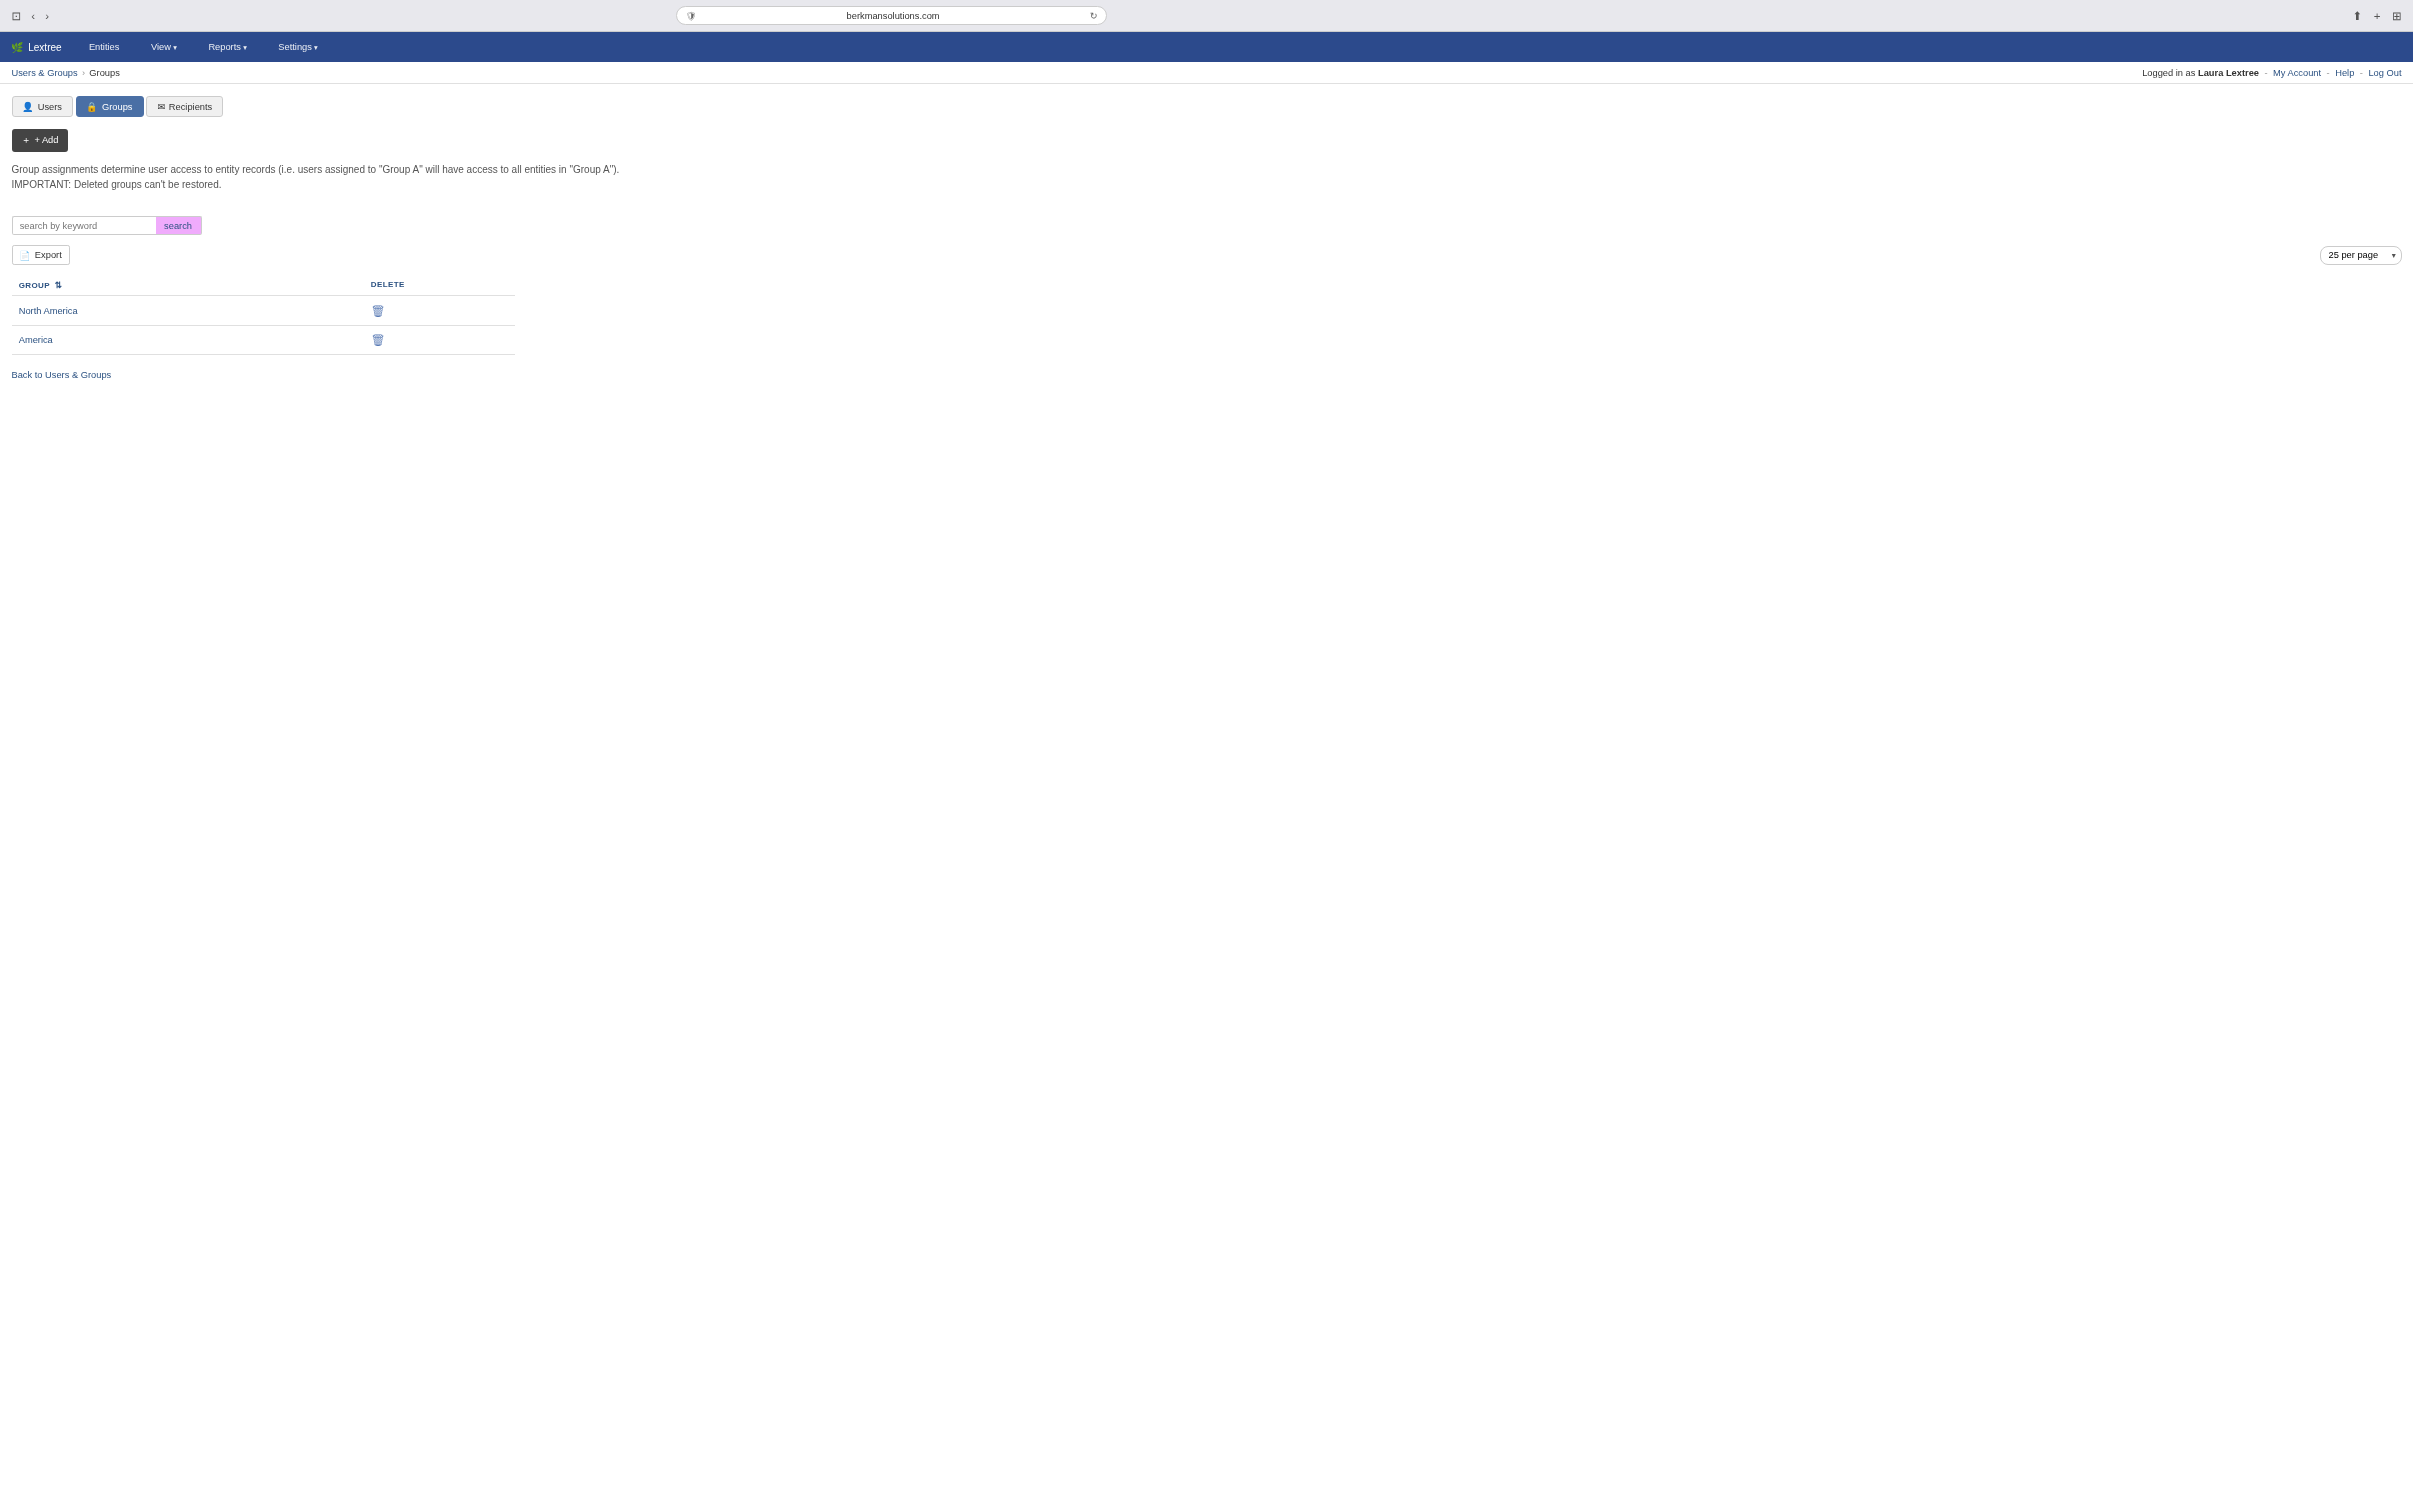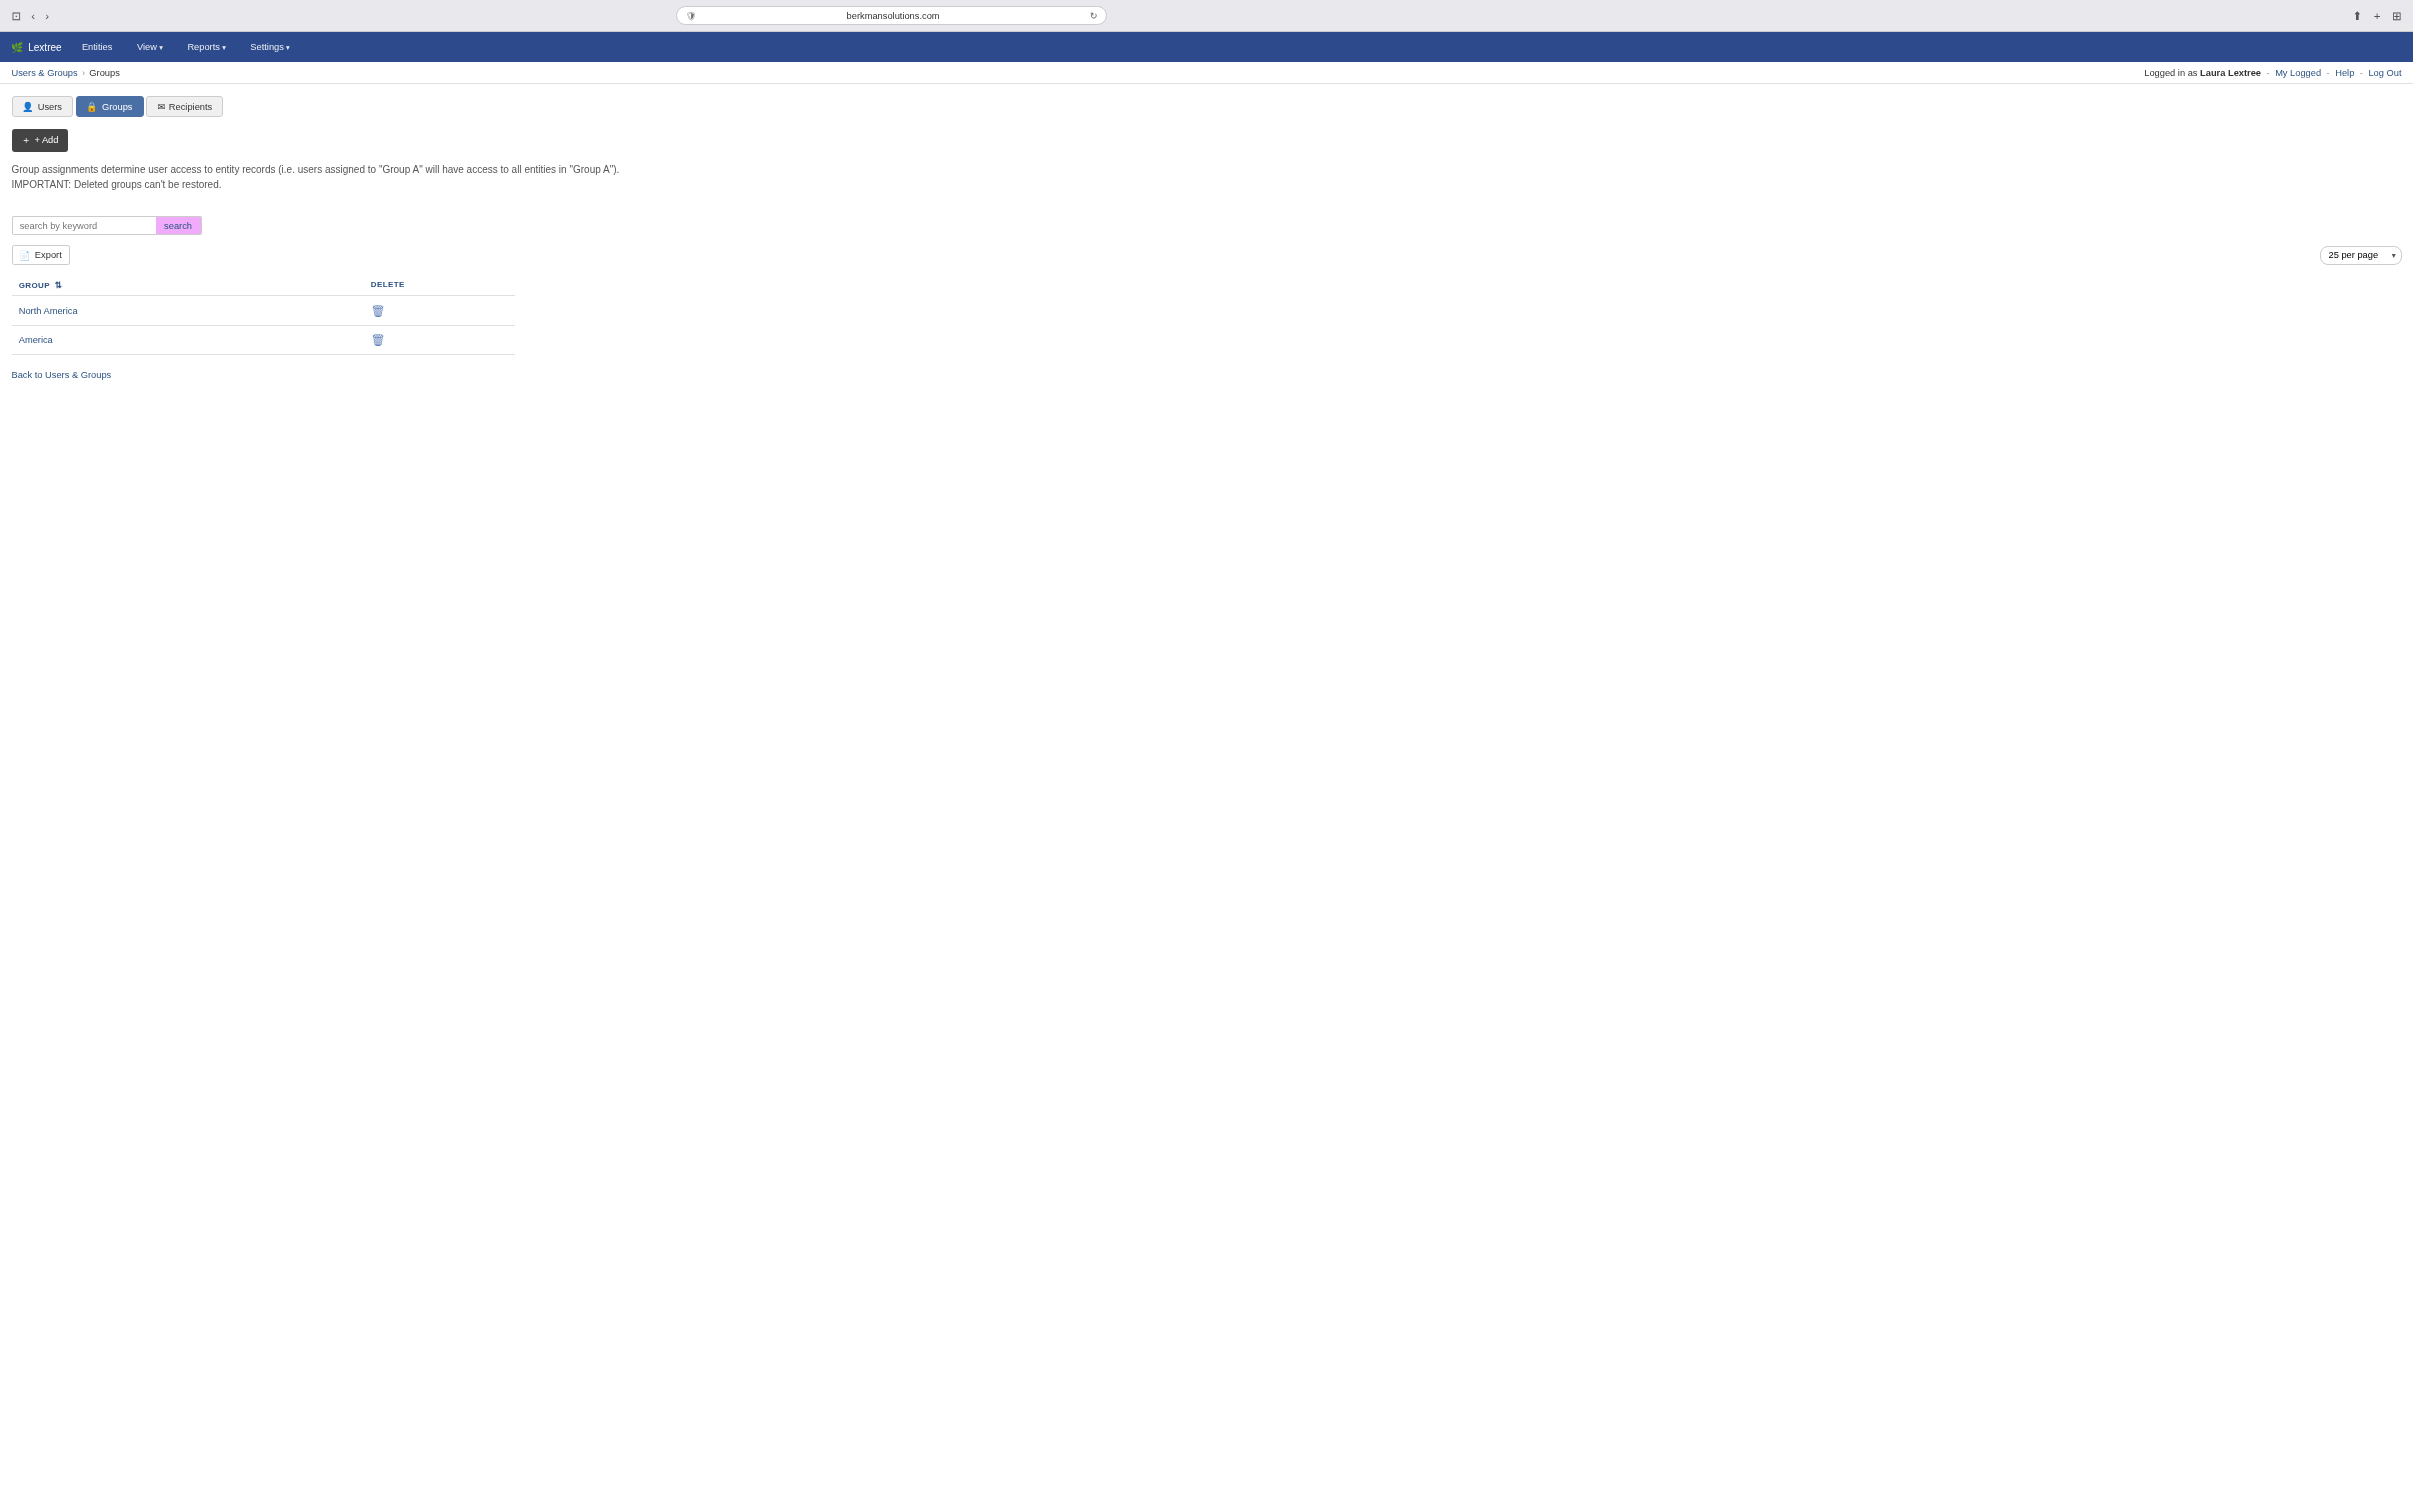--- a/index.html
+++ b/index.html
@@ -38,21 +38,21 @@
     
     .page { background: white; min-height: calc(100vh - 32px); }
 
     
     .navbar {
       background: #2c4a8c;
       padding: 0 11.5px;
       display: flex;
       align-items: center;
       height: 30px;
-      gap: 16px;
+      gap: 23px;
     }
     .navbar-brand {
       color: white;
       font-size: 10px;
       font-weight: 500;
       display: flex;
       align-items: center;
       gap: 4.3px;
       cursor: pointer;
     }
@@ -267,21 +267,21 @@
   <div class="info-bar">
     <nav class="breadcrumb">
       <a href="#">Users &amp; Groups</a>
       <span class="breadcrumb-sep">›</span>
       <span class="breadcrumb-current">Groups</span>
     </nav>
     <div class="user-info">
       <span>Logged in as</span>
       <strong>Laura Lextree</strong>
       <span class="sep">-</span>
-      <a href="#">My Logged</a>
+      <a href="#">My Account</a>
       <span class="sep">-</span>
       <a href="#">Help</a>
       <span class="sep">-</span>
       <a href="#">Log Out</a>
     </div>
   </div>
 
   <div class="main-content">
 
     <div class="tabs">

